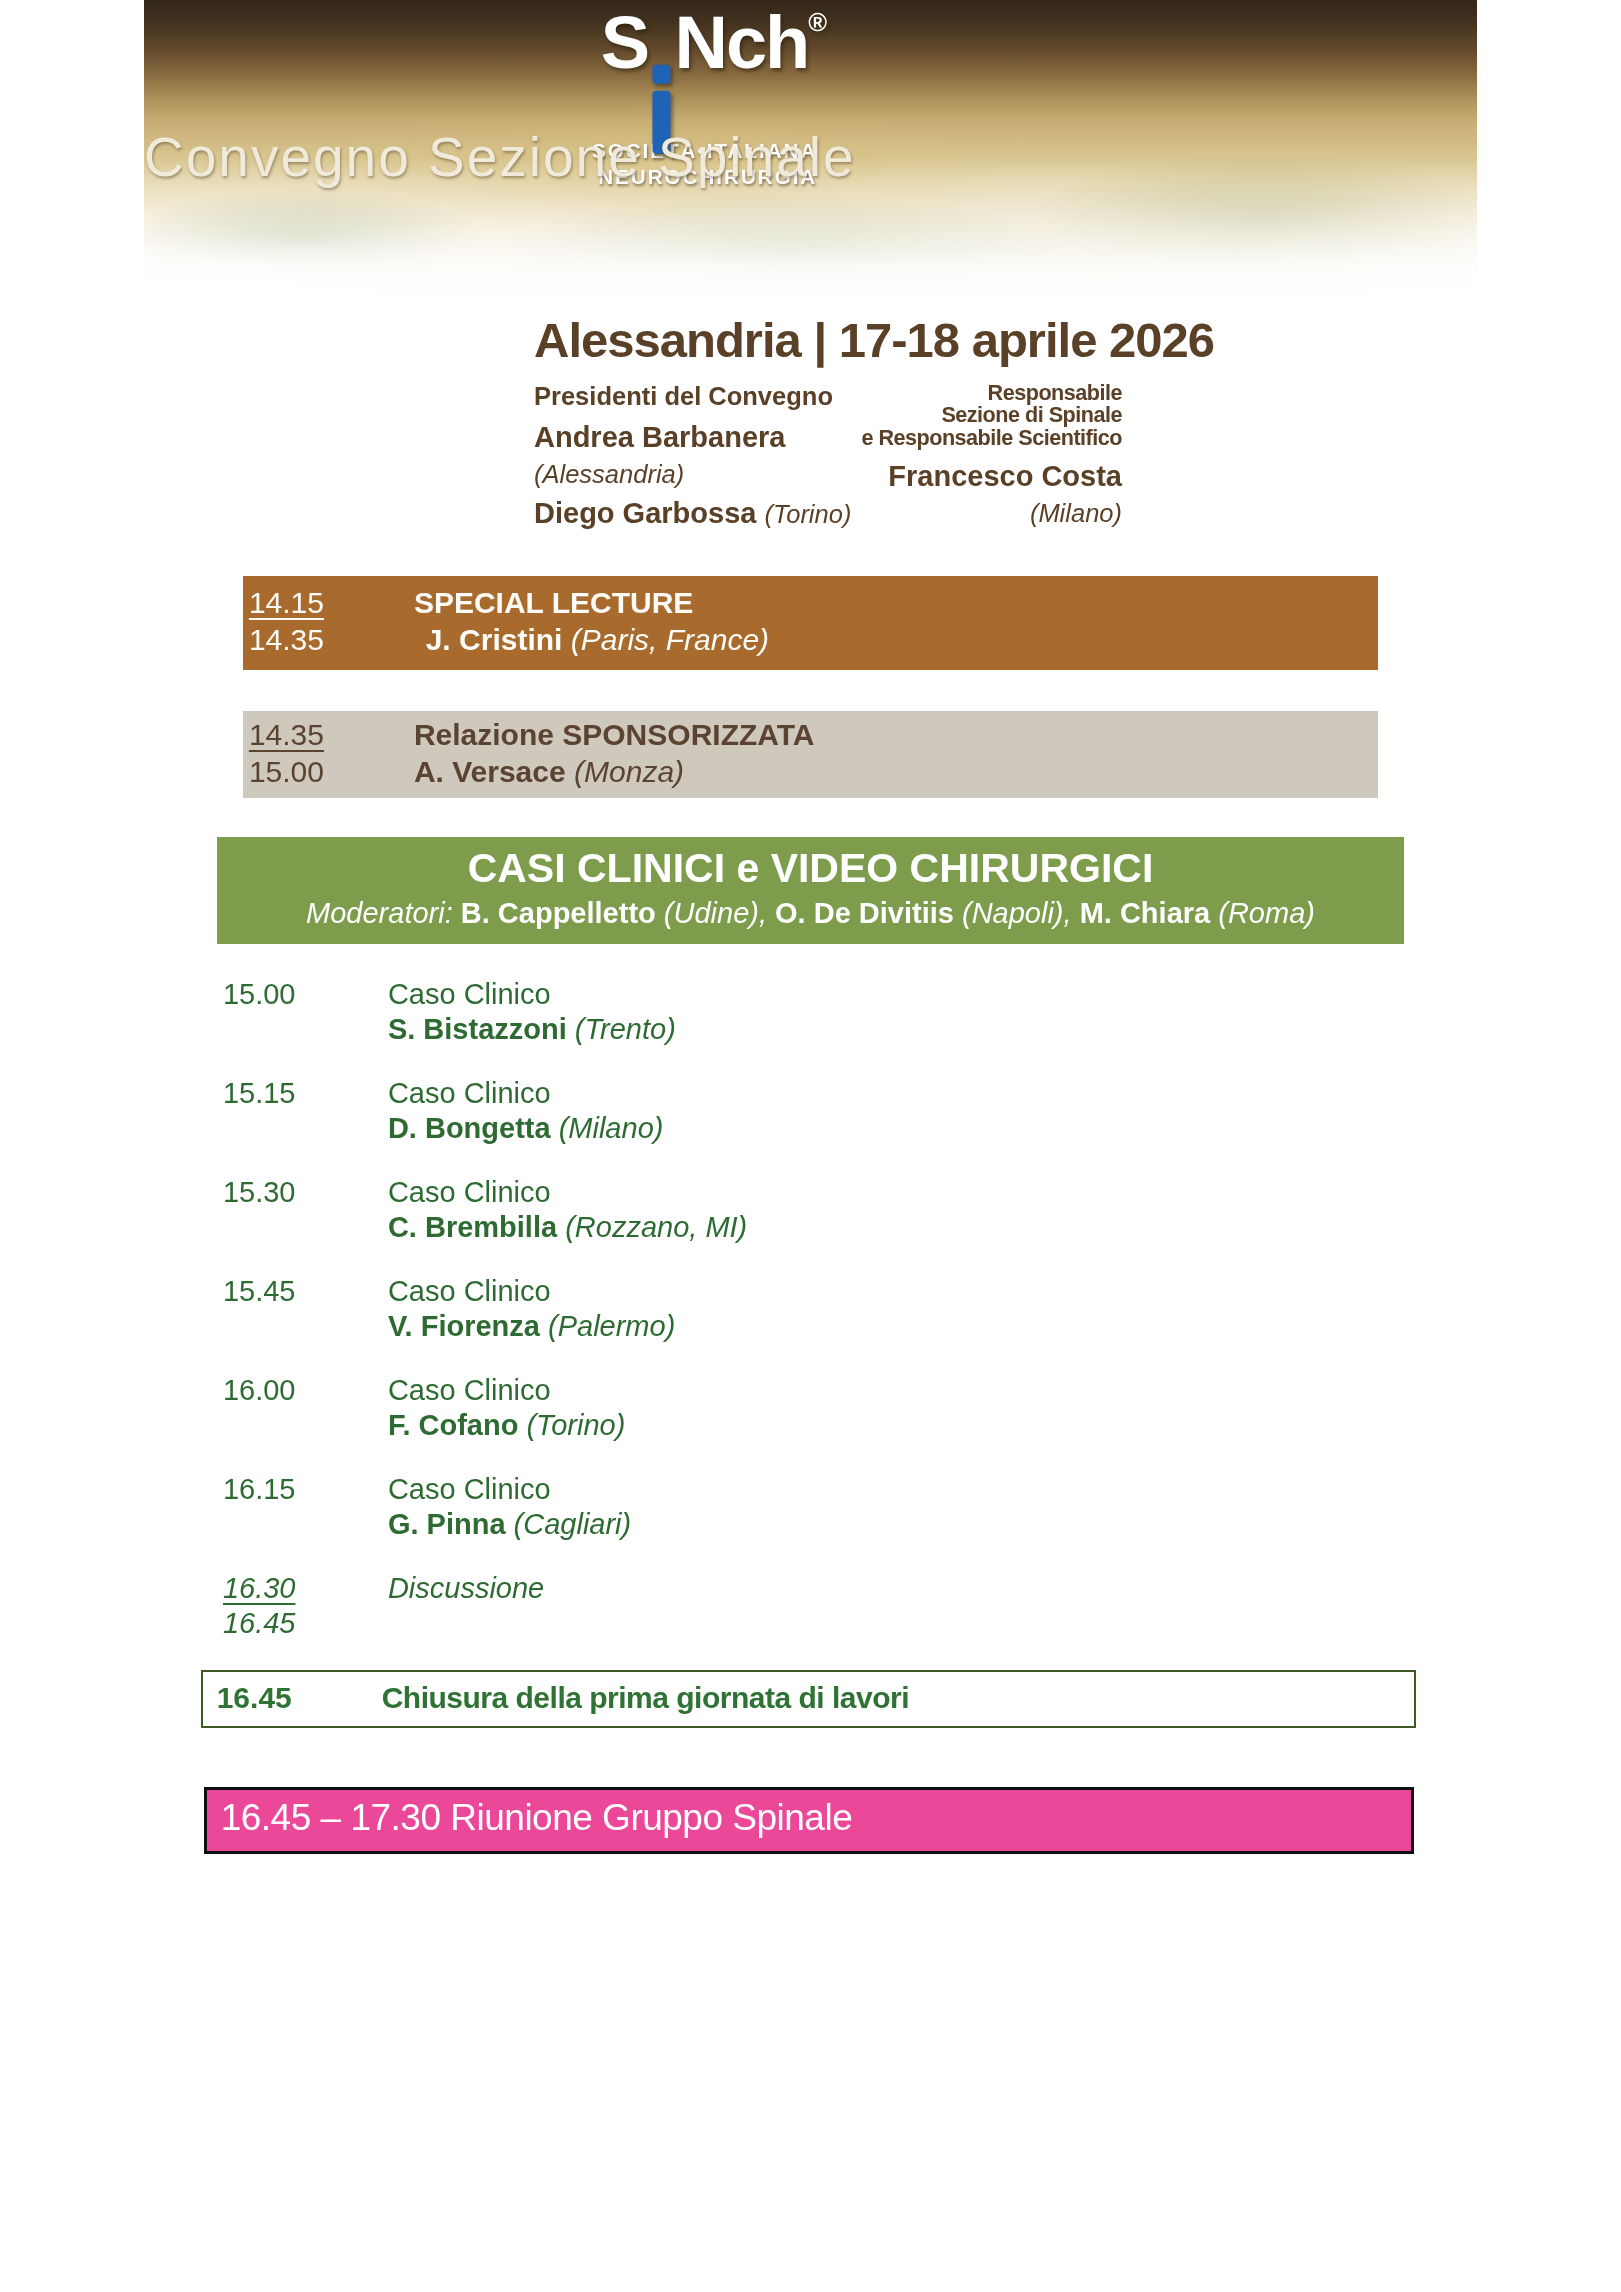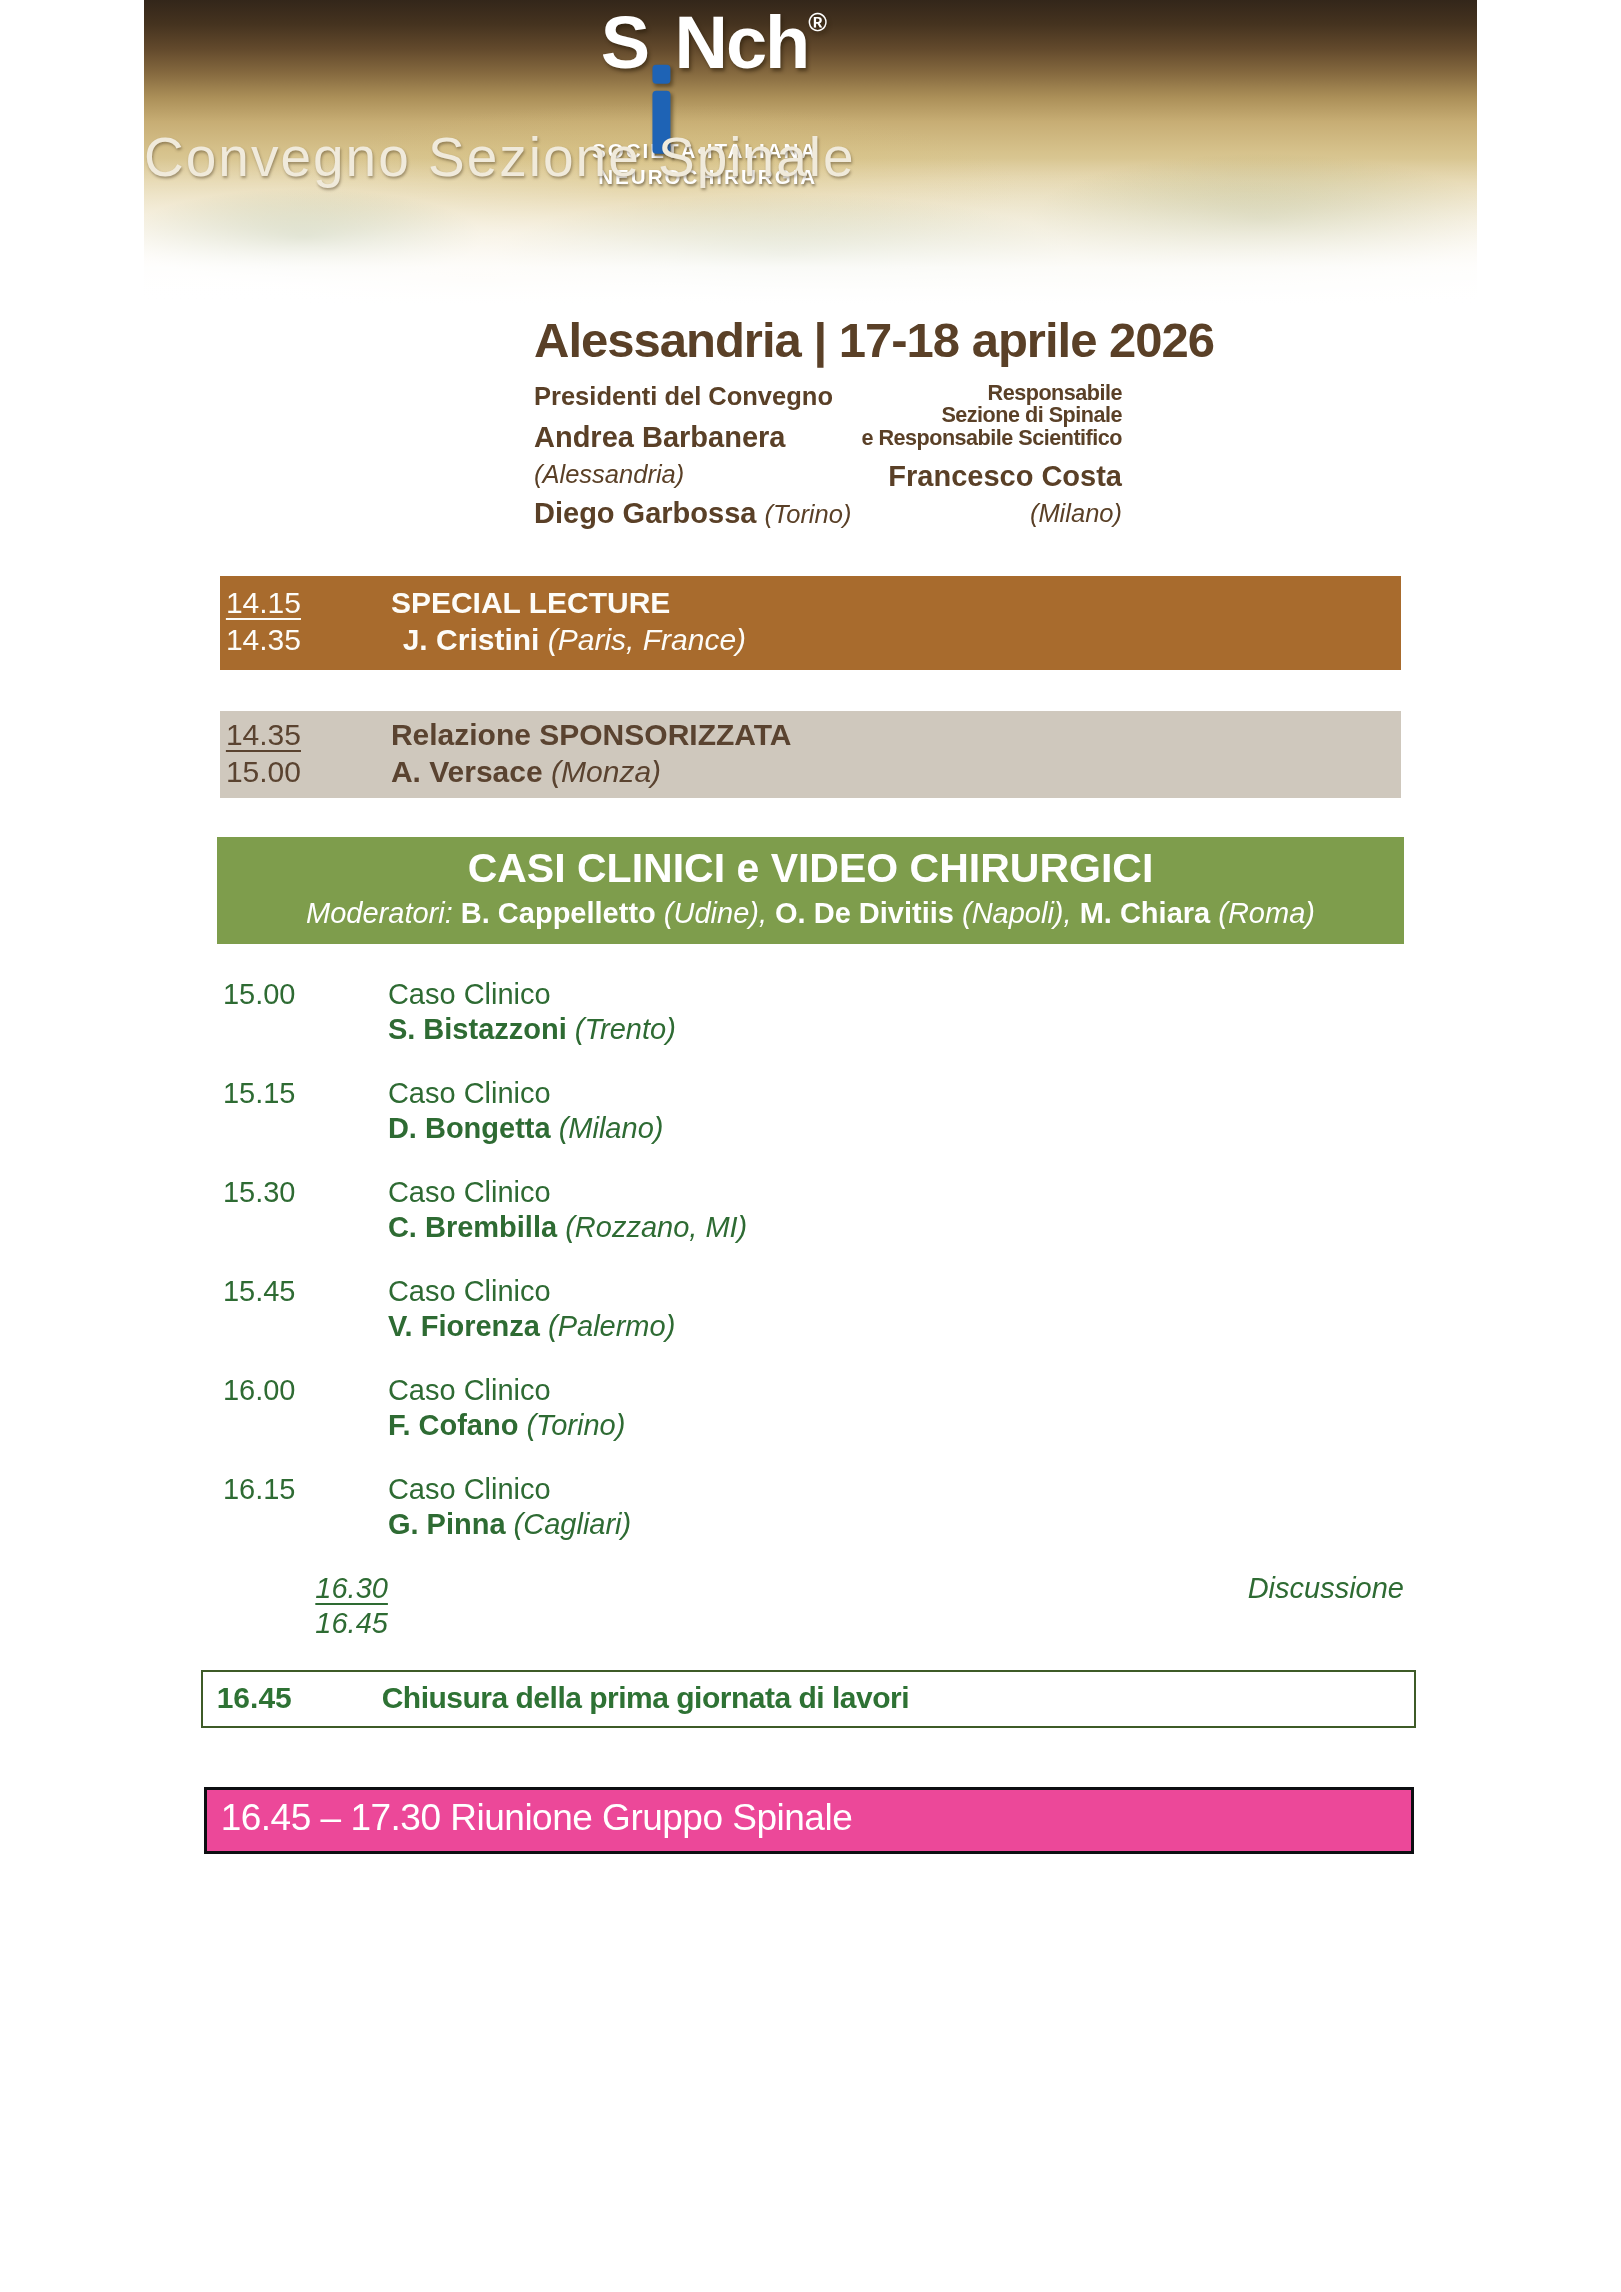--- a/index.html
+++ b/index.html
@@ -40,28 +40,28 @@
   .loc-title { margin:7.8px 0 0 390px; font-size:49px; font-weight:bold; letter-spacing:-1px; color:#5a4027; }
   .credits { display:flex; justify-content:space-between; align-items:flex-start; margin:14px 355px 0 390px; }
   .credits-left .label { font-size:25.5px; font-weight:bold; margin-bottom:7.8px; }
   .person { font-size:29px; font-weight:bold; margin-top:3.9px; line-height:1.25; }
   .person .city { font-size:25.5px; font-weight:normal; font-style:italic; }
   .credits-right { text-align:right; }
   .credits-right .rline { font-size:21.6px; font-weight:bold; line-height:1.05; letter-spacing:-0.5px; }
   .credits-right .person { margin-top:7.8px; }
 
   
-  .bar { margin:0 76px; display:grid; grid-template-columns:165px 1fr; align-items:start; }
+  .bar { margin:0 99px; display:grid; grid-template-columns:165px 1fr; align-items:start; }
   .bar-orange { margin-top:45px; background:#a86b2d; color:#fdfcf8; padding:7.8px 0 11.8px 5.9px; }
   .bar-beige  { margin-top:41px; background:#cfc8bd; color:#5a4330; padding:4.9px 0 7.8px 5.9px; }
   .bar .times div { font-size:30px; line-height:37px; }
   .bar .content div { font-size:30px; line-height:37px; }
   .bar .content .title { font-weight:bold; }
   .u { text-decoration:underline; text-decoration-thickness:2px; text-underline-offset:4.9px; }
-  .it { font-style:italic;text-align:right; }
+  .it { font-style:italic; }
   .indent { padding-left:11.8px; }
 
   .bar-green { margin:39px 73px 0; background:#7e9d4c; color:#ffffff; text-align:center; padding:9.8px 7.8px 13.7px; }
   .bar-green .big { font-size:41px; font-weight:bold; line-height:1.1; }
   .bar-green .mods { font-size:29px; margin-top:5.9px; }
 
   
   .schedule { margin:33px 73px 0 73px; color:#2e6b33; }
   .row { display:grid; grid-template-columns:165px 1fr; margin-bottom:29px; padding-left:5.9px; }
   .row .t1, .row .t2 { font-size:29px; line-height:35px; }

